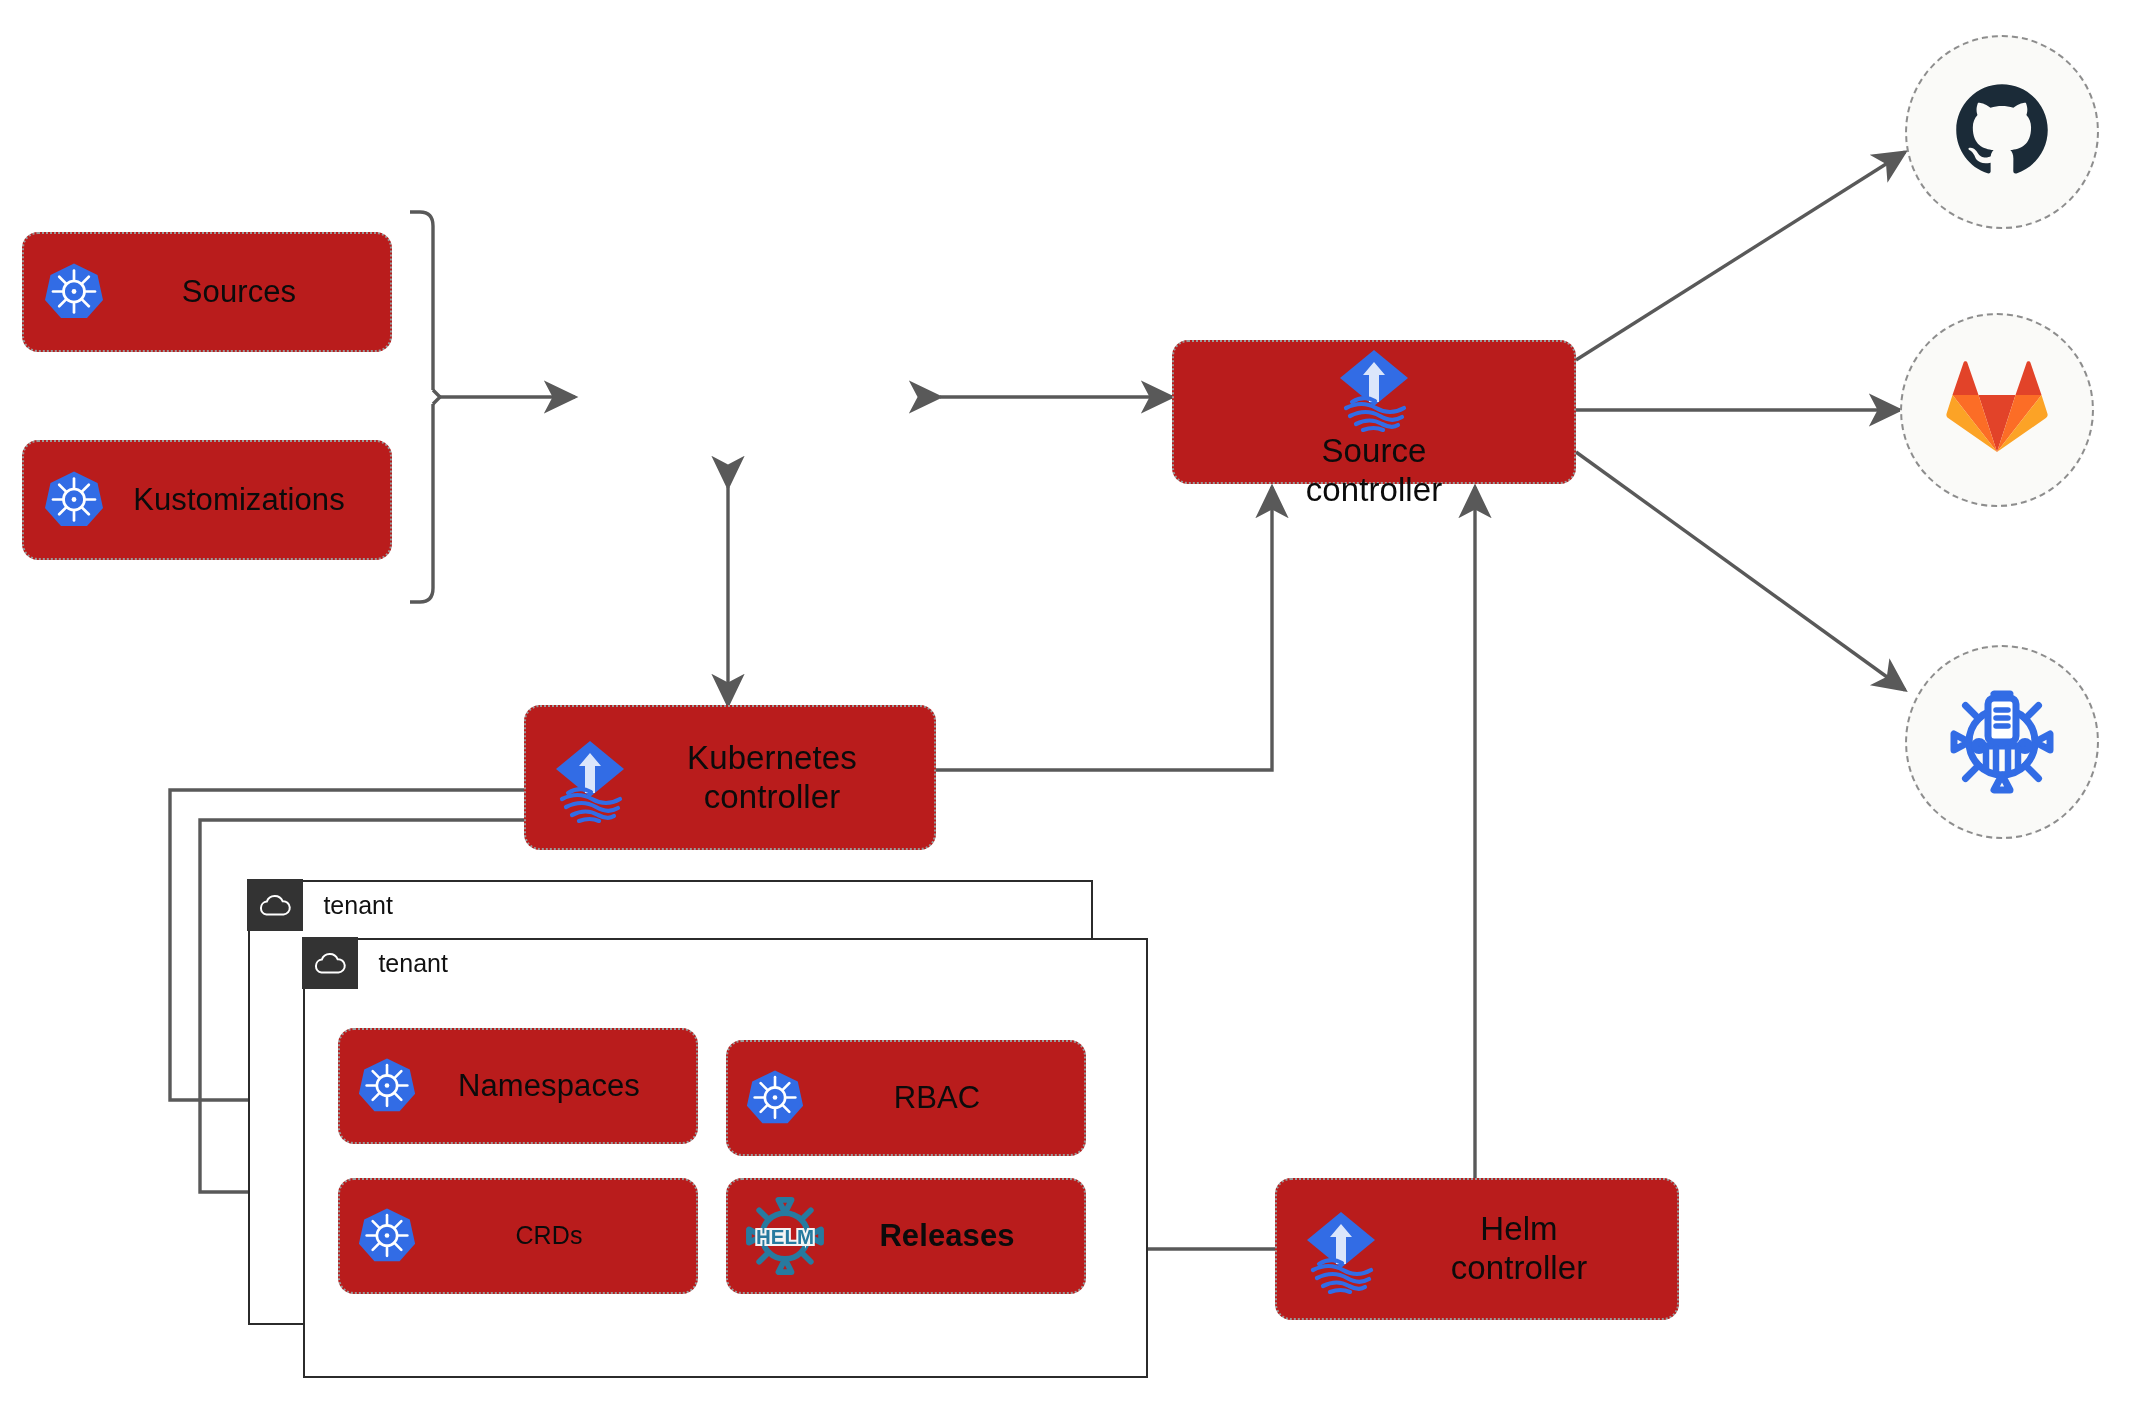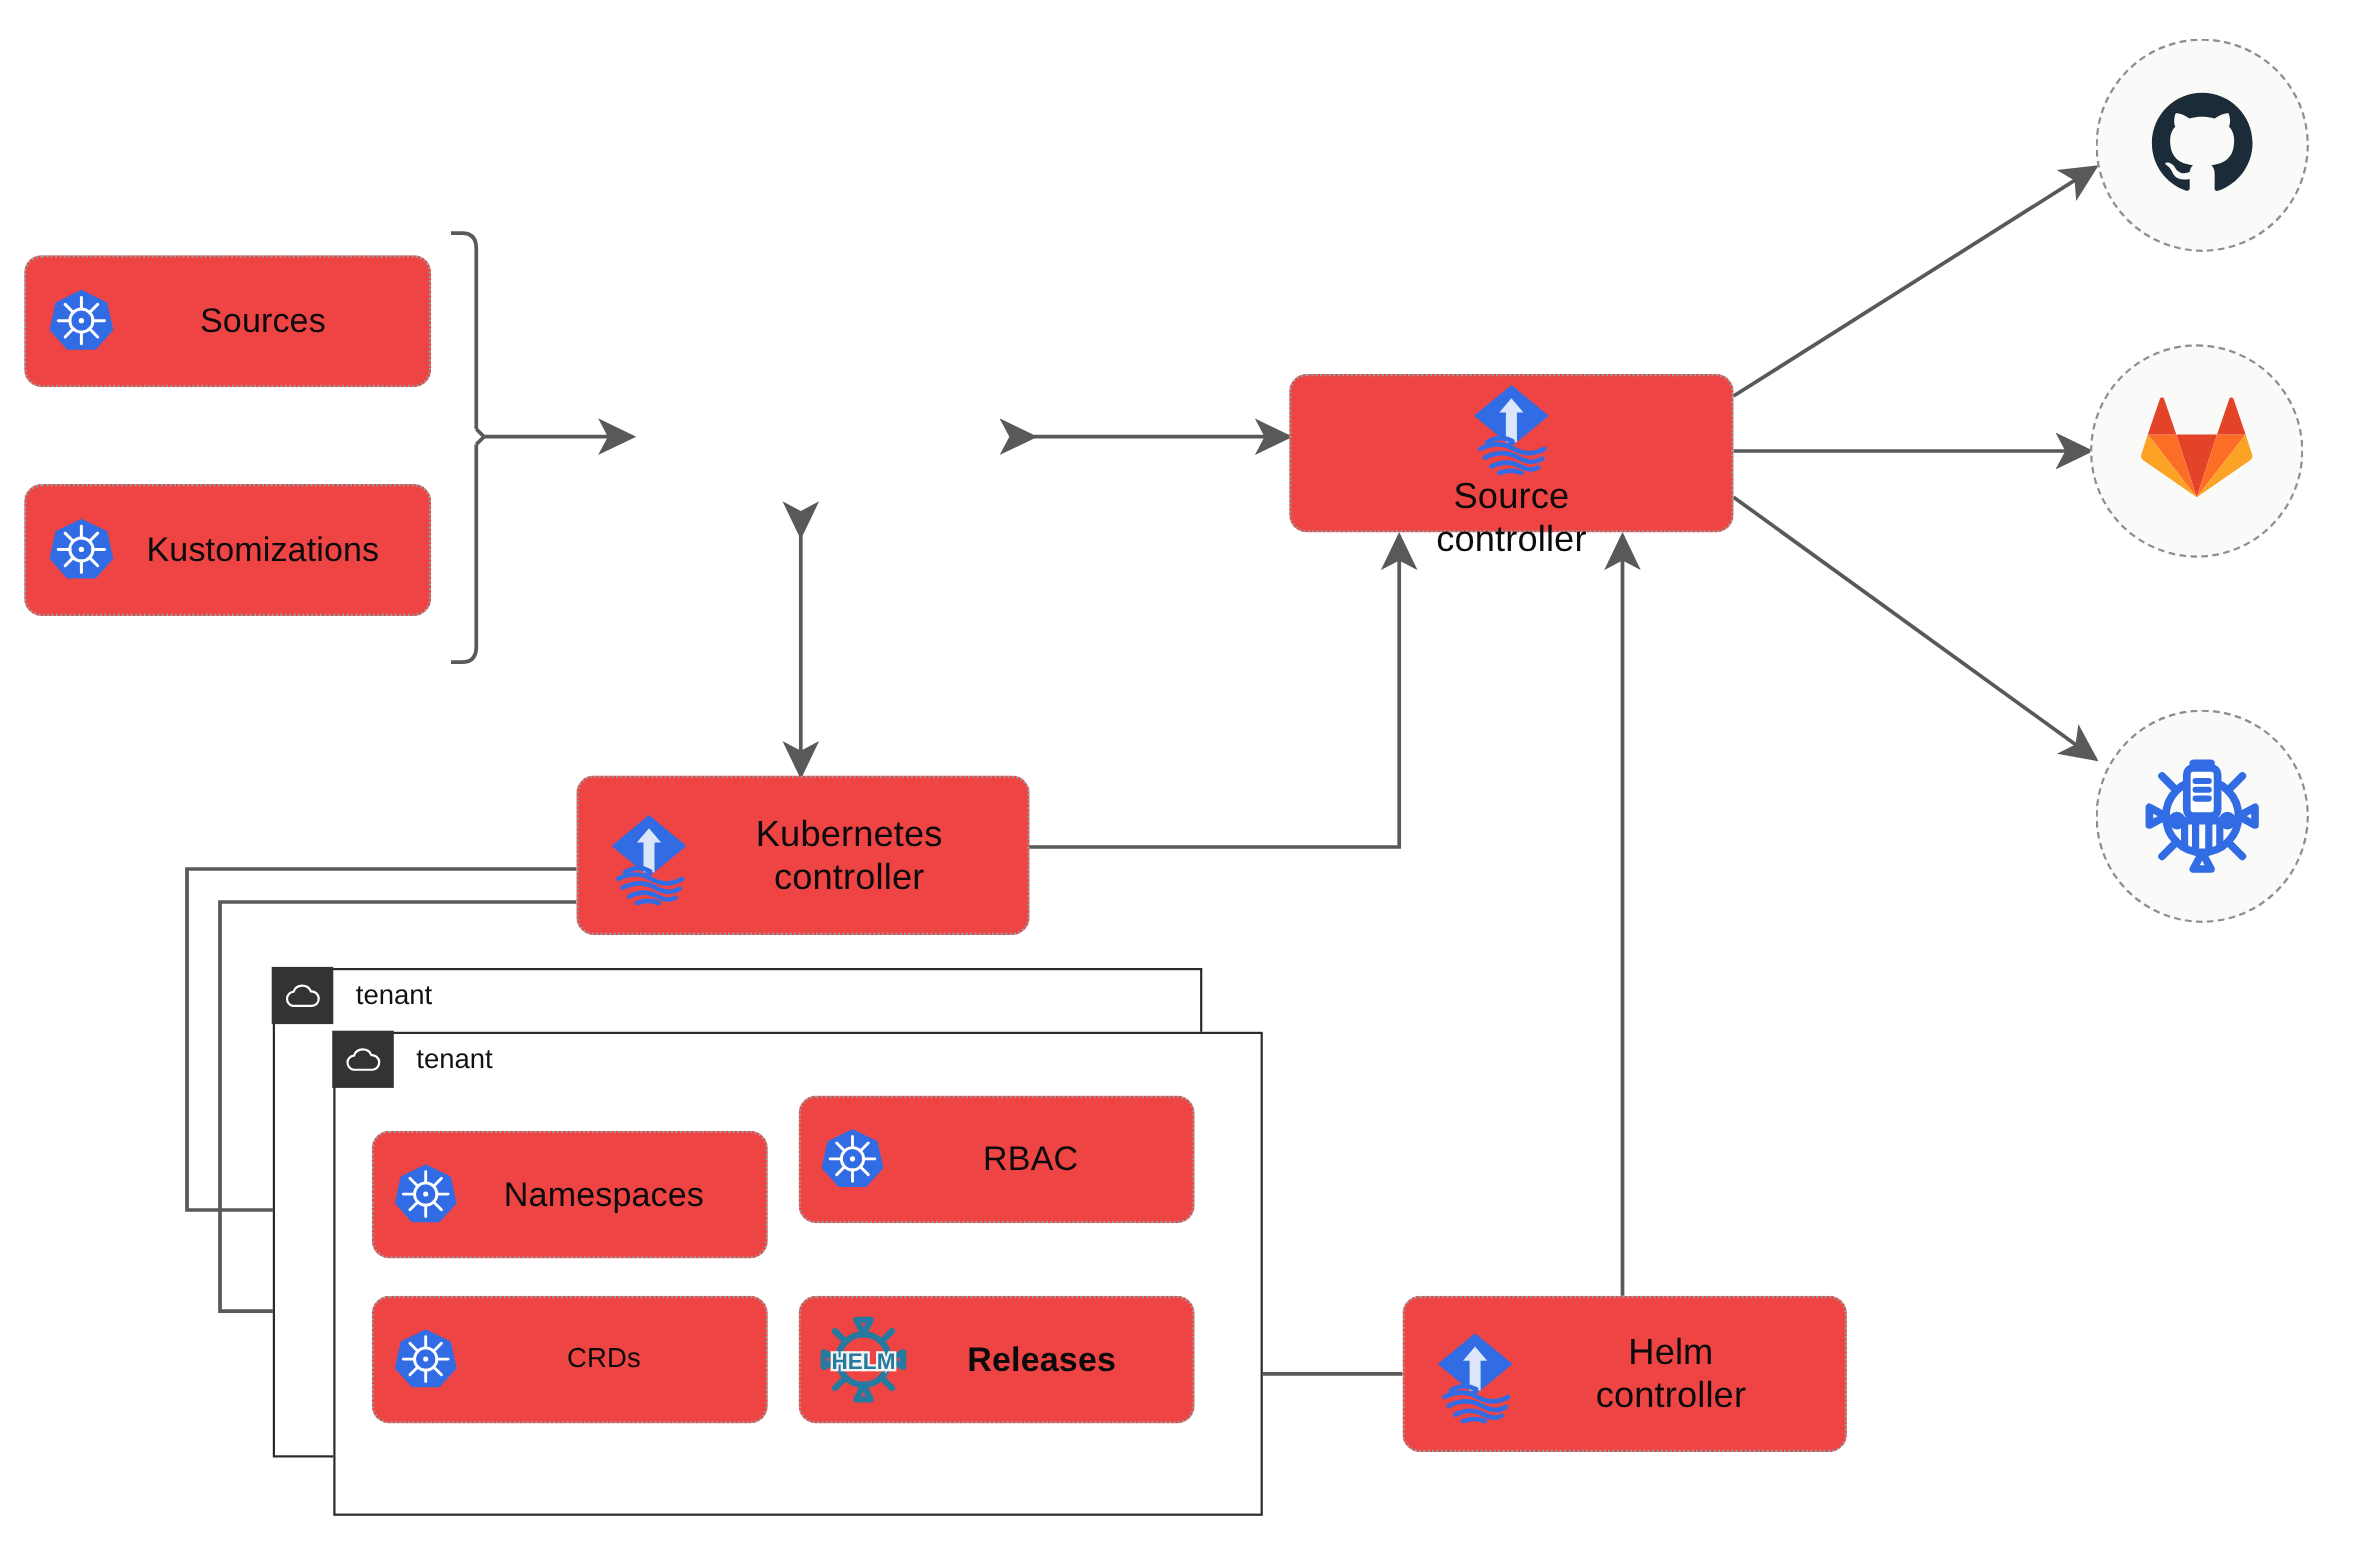--- a/index.html
+++ b/index.html
@@ -3,21 +3,21 @@
 <meta charset="utf-8">
 <style>
   html,body{margin:0;padding:0;background:#ffffff;}
   body{font-family:"Liberation Sans",sans-serif;}
   #stage{position:relative;width:2144px;height:1407px;background:#ffffff;overflow:hidden;}
   #wires{position:absolute;left:0;top:0;width:2144px;height:1407px;pointer-events:none;}
 
   
   .node{
     position:absolute;
-    background:#ef4444;
+    background:#b91c1c;
     border:2.6px dotted #9a9a9a;
     border-radius:16px;
     display:flex;align-items:center;
     box-sizing:border-box;
   }
   .node .ico{flex:0 0 auto;display:flex;align-items:center;justify-content:center;}
   .node .lbl{
     flex:1 1 auto;text-align:center;color:#0b0b0b;
     line-height:1.18;white-space:pre-line;letter-spacing:.1px;
   }
@@ -266,21 +266,21 @@
           <path d="M24.6 24.1 L17.2 16.7"></path>
             <path d="M39.4 38.9 L46.8 46.3"></path>
           <path d="M39.4 24.1 L46.8 16.7"></path>
             <path d="M24.6 38.9 L17.2 46.3"></path>
         </g>
       </svg>
     </span>
     <span class="lbl" style="font-size:31px;">Namespaces</span>
   </div>
 
-  <div class="node" style="left:726px;top:996px;width:360px;height:116px;padding:0 16px;">
+  <div class="node" style="left:726px;top:1040px;width:360px;height:116px;padding:0 16px;">
     <span class="ico">
       <svg width="62" height="62" viewBox="0 0 64 64">
         <path d="M32 3.5 L55.5 15 L61 40 L45 58 L19 58 L3 40 L8.5 15 Z" fill="#326CE5"></path>
         <g fill="none" stroke="#ffffff" stroke-width="2.7" stroke-linecap="round">
           <circle cx="32" cy="31.5" r="10.5"></circle>
           <circle cx="32" cy="31.5" r="2.4" fill="#ffffff" stroke="none"></circle>
           <path d="M32 21 L32 10.5"></path>
             <path d="M32 42 L32 52.5"></path>
           <path d="M21.5 31.5 L11 31.5"></path>
             <path d="M42.5 31.5 L53 31.5"></path>

